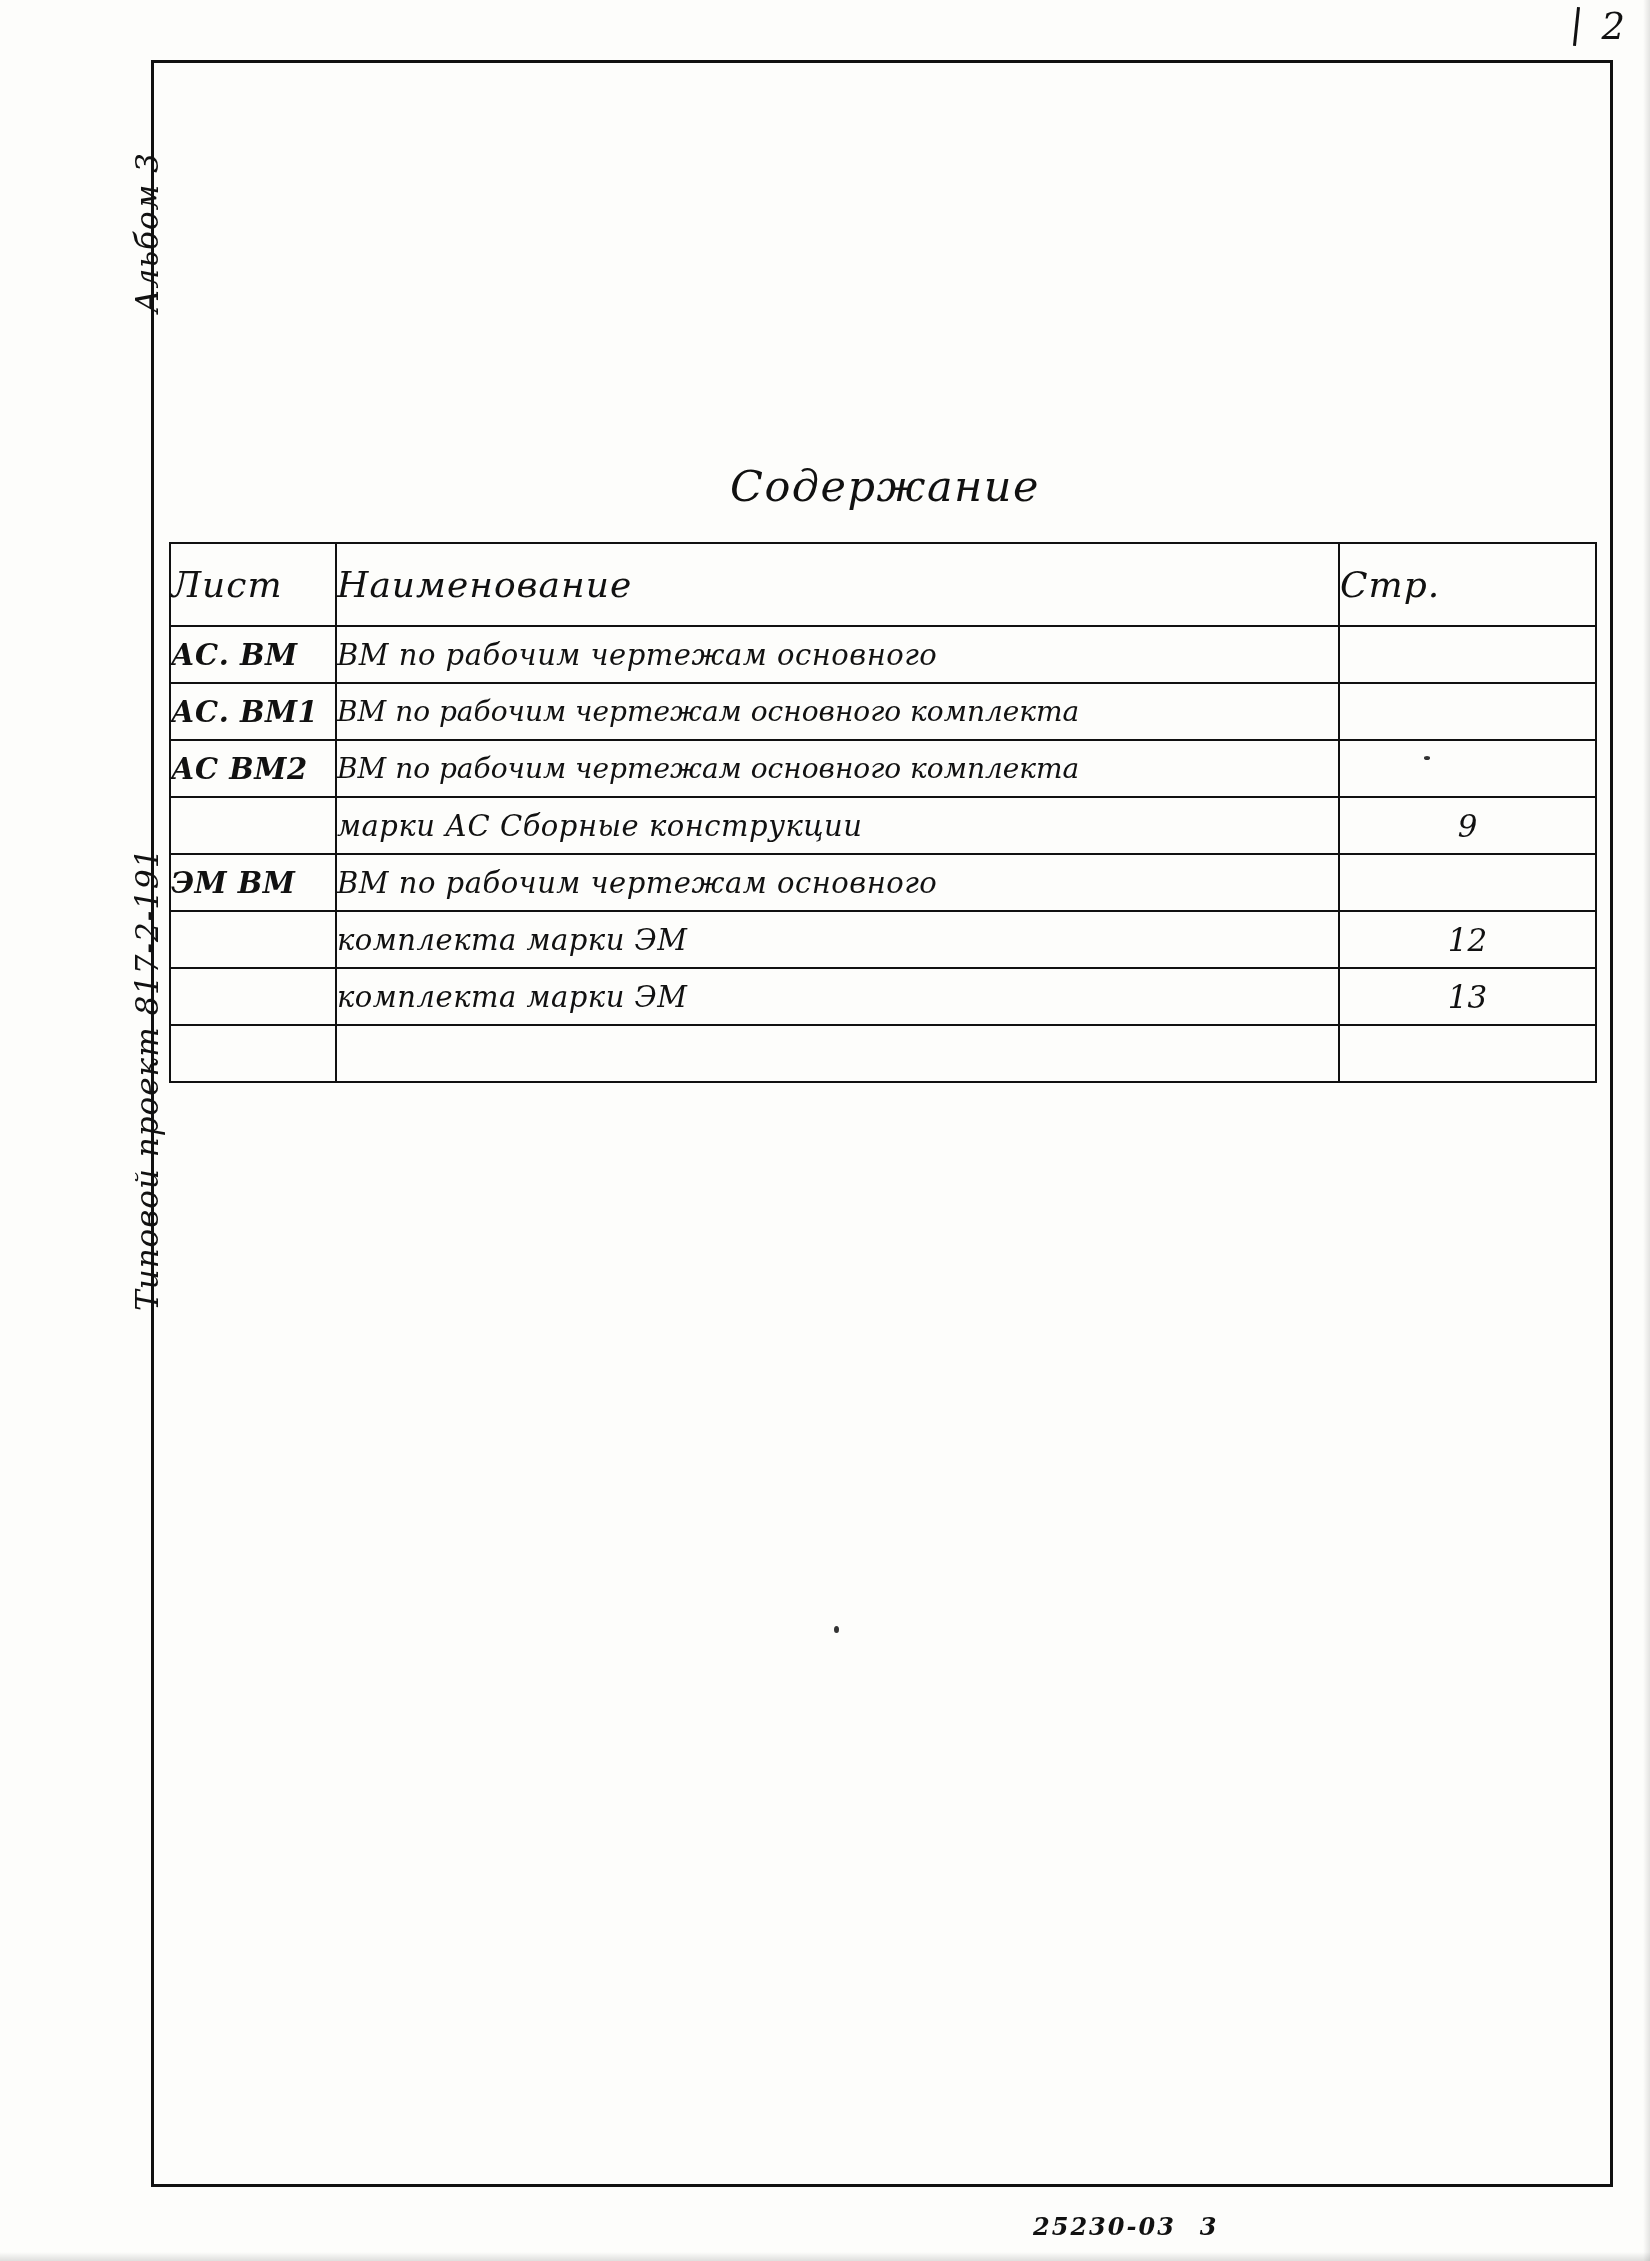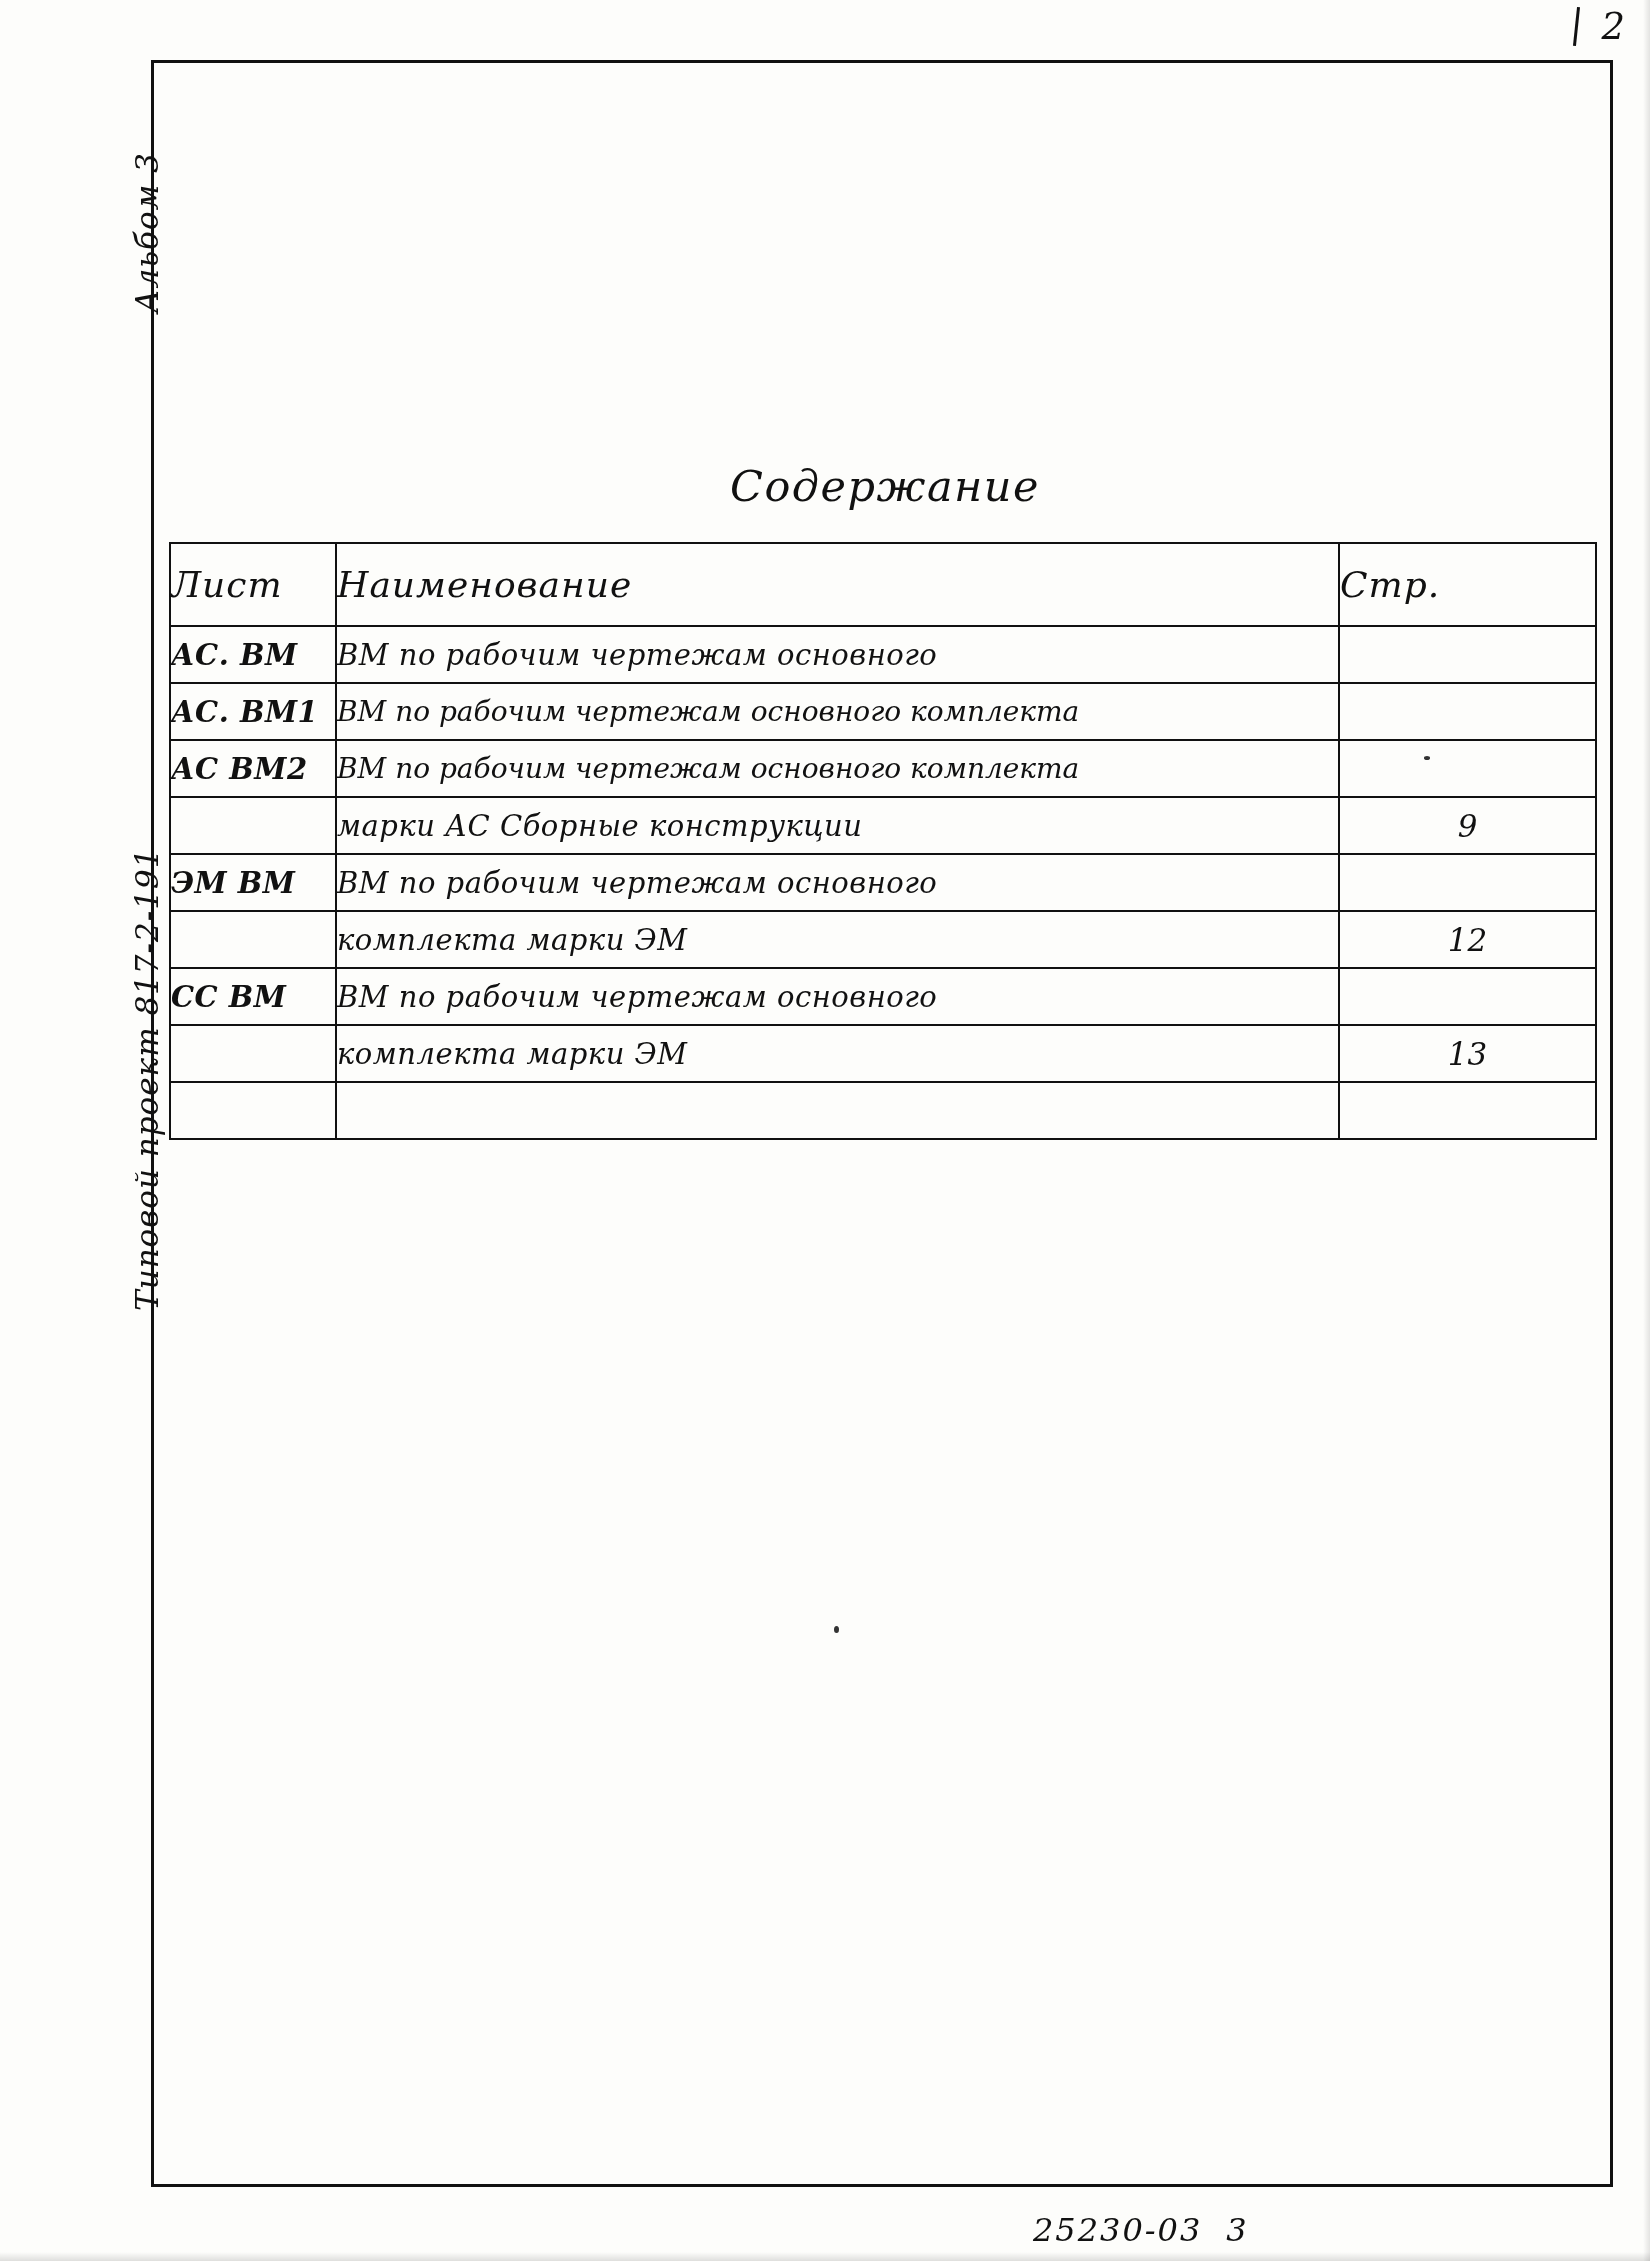--- a/index.html
+++ b/index.html
@@ -149,26 +149,27 @@
   .speck {
     position: absolute;
     background: #333;
     border-radius: 50%;
   }
 
   
   .bottom-stamp {
     position: absolute;
     left: 1033px;
-    bottom: 12px;
-    font-family: "DejaVu Serif", serif;
-    font-style: italic;
-    font-size: 32px;
+    bottom: 20px;
+    font-family: "DejaVu Serif", serif;
+    font-style: italic;
+    font-size: 24px;
     color: #111;
     letter-spacing: 2px;
+    font-weight: bold;
   }
   .bottom-stamp .pg {
     margin-left: 24px;
   }
 </style>
 </head>
 <body>
 
 <div class="page">
 
@@ -220,25 +221,20 @@
           <td class="cell-sheet">ЭМ ВМ</td>
           <td class="cell-name">ВМ по рабочим чертежам основного</td>
           <td class="cell-page"></td>
         </tr>
         <tr>
           <td class="cell-sheet"></td>
           <td class="cell-name">комплекта   марки ЭМ</td>
           <td class="cell-page">12</td>
         </tr>
         <tr>
-          <td class="cell-sheet">СС ВМ</td>
-          <td class="cell-name">ВМ по рабочим чертежам основного</td>
-          <td class="cell-page"></td>
-        </tr>
-        <tr>
           <td class="cell-sheet"></td>
           <td class="cell-name">комплекта      марки ЭМ</td>
           <td class="cell-page">13</td>
         </tr>
         <tr>
           <td class="cell-sheet cell-empty"></td>
           <td class="cell-name cell-empty"></td>
           <td class="cell-page cell-empty"></td>
         </tr>
       </tbody>

